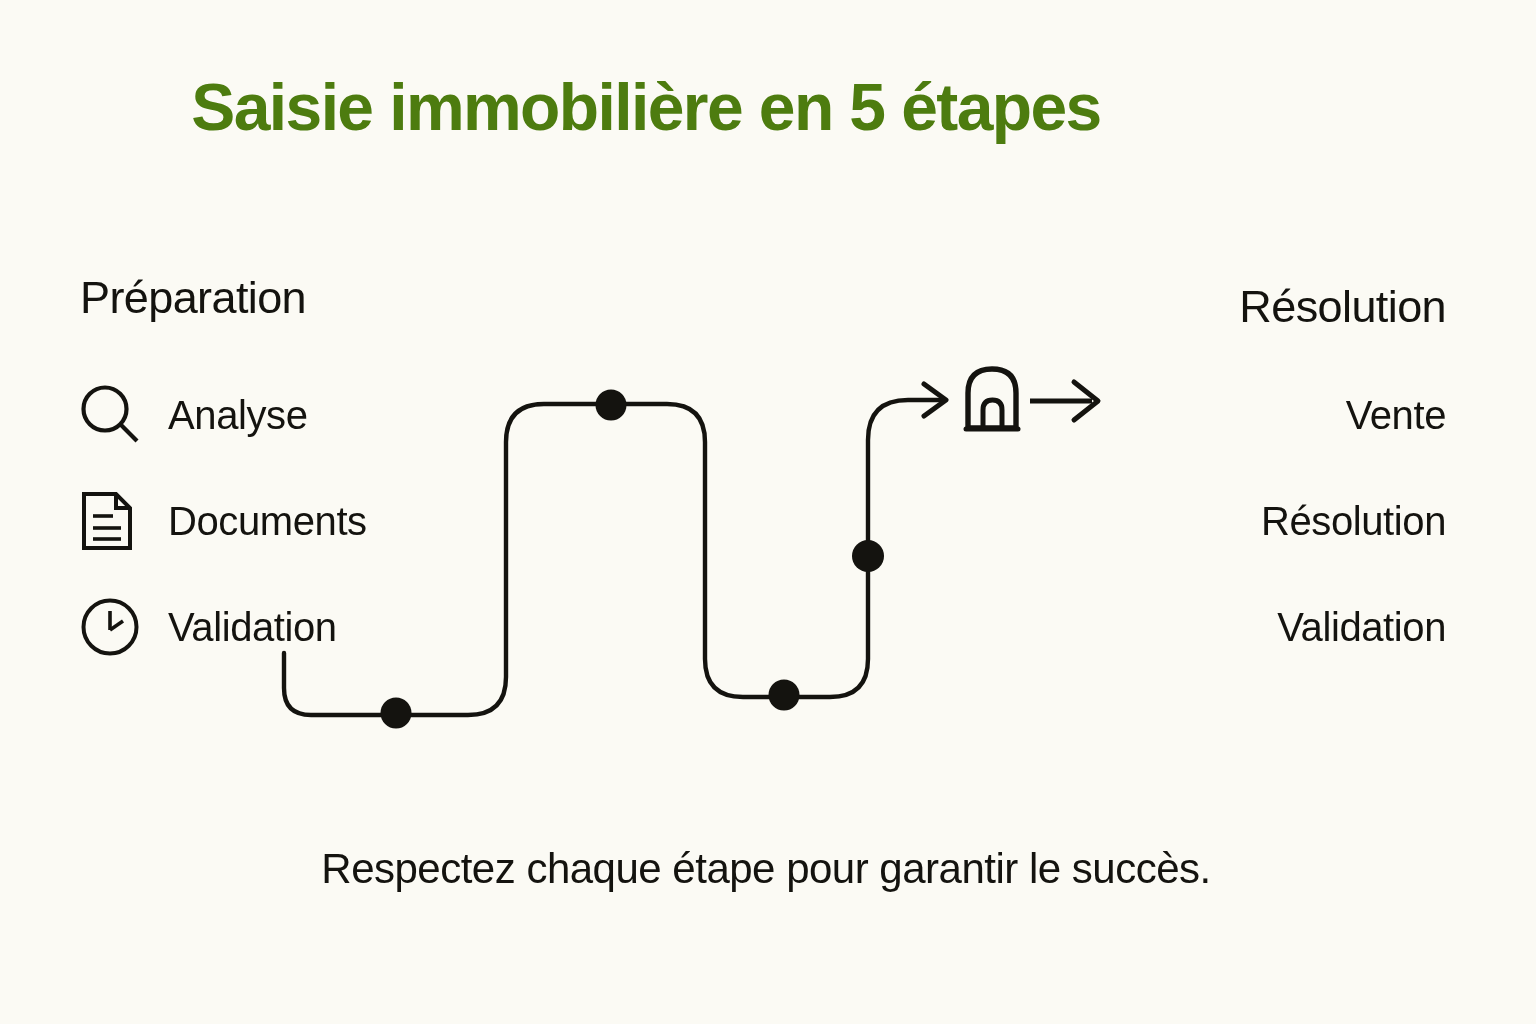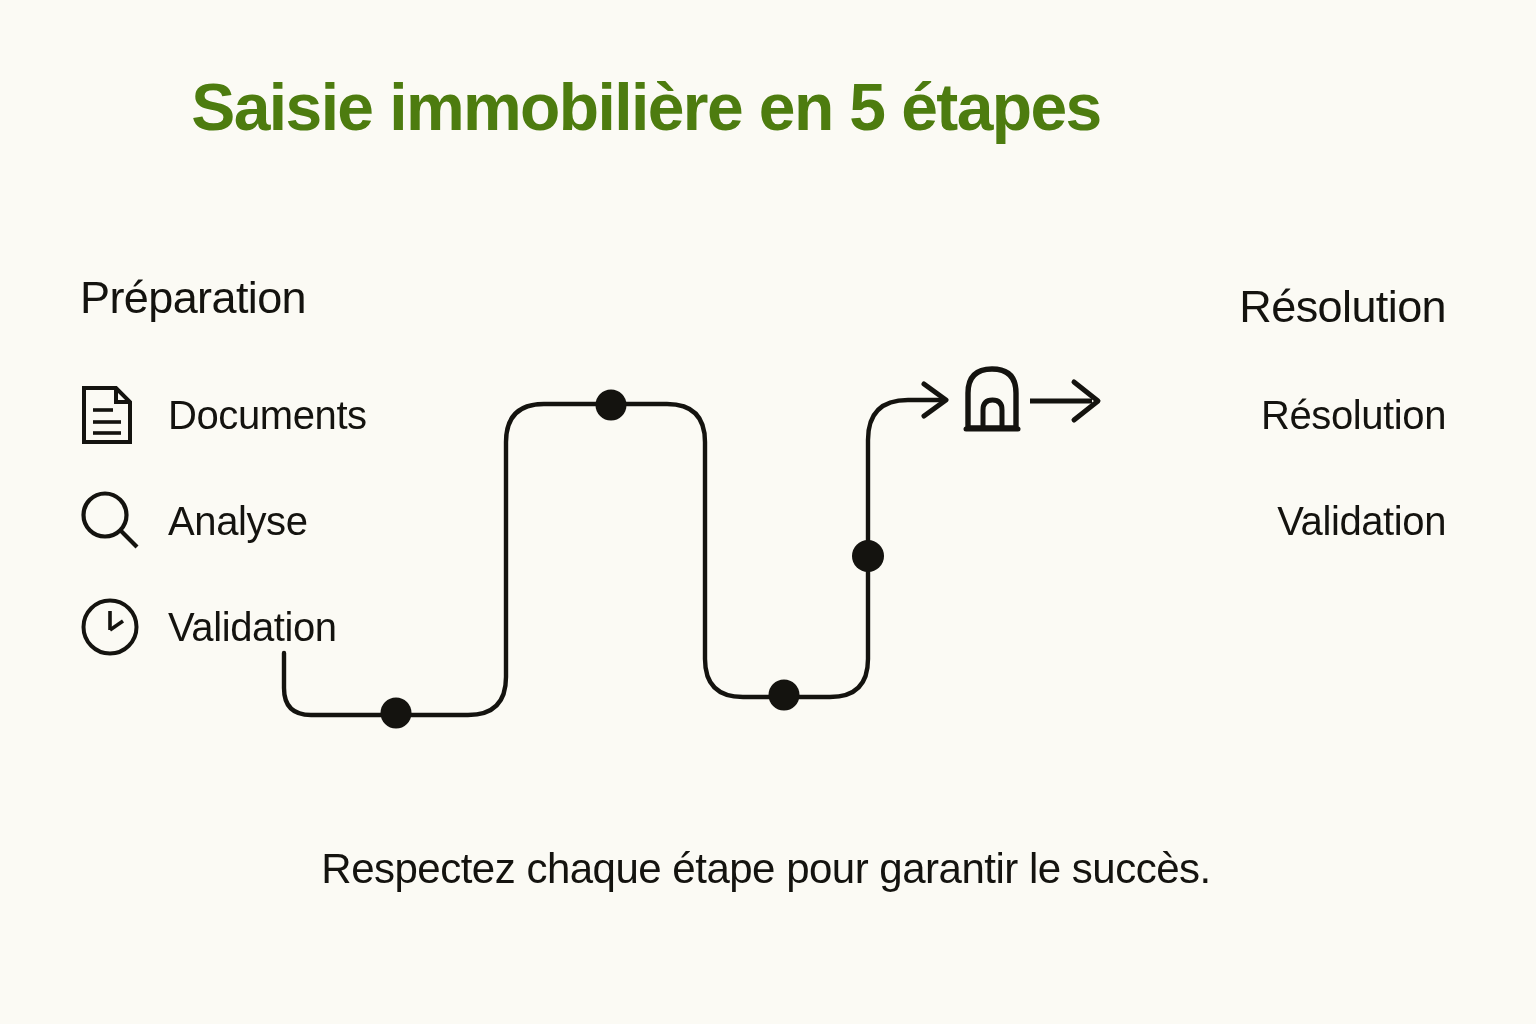--- a/index.html
+++ b/index.html
@@ -154,58 +154,61 @@
 
 <div id="infographic">
 
   <div class="title">Saisie immobilière en 5 étapes</div>
 
   <div class="col-heading left">Préparation</div>
 
   <div class="col-heading right">Résolution</div>
 
   <div class="left-list">
+
+    <div class="left-row">
+      <span class="icon-slot">
+        <svg width="62" height="62" viewBox="0 0 62 62" fill="none" xmlns="http://www.w3.org/2000/svg" aria-hidden="true">
+          <circle cx="25" cy="25" r="21.5" stroke="#14130F" stroke-width="4.2" fill="none"></circle>
+          <line x1="40.6" y1="40.6" x2="57" y2="57" stroke="#14130F" stroke-width="4.2" stroke-linecap="butt"></line>
+        </svg>
+      </span>
+      <span class="row-label">Analyse</span>
+    </div>
 
     <div class="left-row">
       <span class="icon-slot">
         <svg width="58" height="62" viewBox="0 0 58 62" fill="none" xmlns="http://www.w3.org/2000/svg" aria-hidden="true">
           <path d="M4 4 H36 L50 18 V58 H4 Z" stroke="#14130F" stroke-width="4" fill="none" stroke-linejoin="miter"></path>
           <path d="M36 4 V18 H50" stroke="#14130F" stroke-width="4" fill="none" stroke-linejoin="miter"></path>
           <line x1="13" y1="26" x2="33" y2="26" stroke="#14130F" stroke-width="3.6"></line>
           <line x1="13" y1="38" x2="41" y2="38" stroke="#14130F" stroke-width="3.6"></line>
           <line x1="13" y1="49" x2="41" y2="49" stroke="#14130F" stroke-width="3.6"></line>
         </svg>
       </span>
       <span class="row-label">Documents</span>
     </div>
 
     <div class="left-row">
       <span class="icon-slot">
-        <svg width="62" height="62" viewBox="0 0 62 62" fill="none" xmlns="http://www.w3.org/2000/svg" aria-hidden="true">
-          <circle cx="25" cy="25" r="21.5" stroke="#14130F" stroke-width="4.2" fill="none"></circle>
-          <line x1="40.6" y1="40.6" x2="57" y2="57" stroke="#14130F" stroke-width="4.2" stroke-linecap="butt"></line>
-        </svg>
-      </span>
-      <span class="row-label">Analyse</span>
-    </div>
-
-    <div class="left-row">
-      <span class="icon-slot">
         <svg width="60" height="60" viewBox="0 0 60 60" fill="none" xmlns="http://www.w3.org/2000/svg" aria-hidden="true">
           <circle cx="30" cy="30" r="26.5" stroke="#14130F" stroke-width="4" fill="none"></circle>
           <line x1="30" y1="14" x2="30" y2="33" stroke="#14130F" stroke-width="3.6" stroke-linecap="butt"></line>
           <line x1="30" y1="33" x2="43" y2="24" stroke="#14130F" stroke-width="3.6" stroke-linecap="butt"></line>
         </svg>
       </span>
       <span class="row-label">Validation</span>
     </div>
 
   </div>
 
   <div class="right-list">
+    <div class="right-row">
+      <span class="row-label">Vente</span>
+    </div>
     <div class="right-row">
       <span class="row-label">Résolution</span>
     </div>
     <div class="right-row">
       <span class="row-label">Validation</span>
     </div>
   </div>
 
   <div class="path-area">
     <svg viewBox="0 0 900 440" xmlns="http://www.w3.org/2000/svg" aria-hidden="true">

